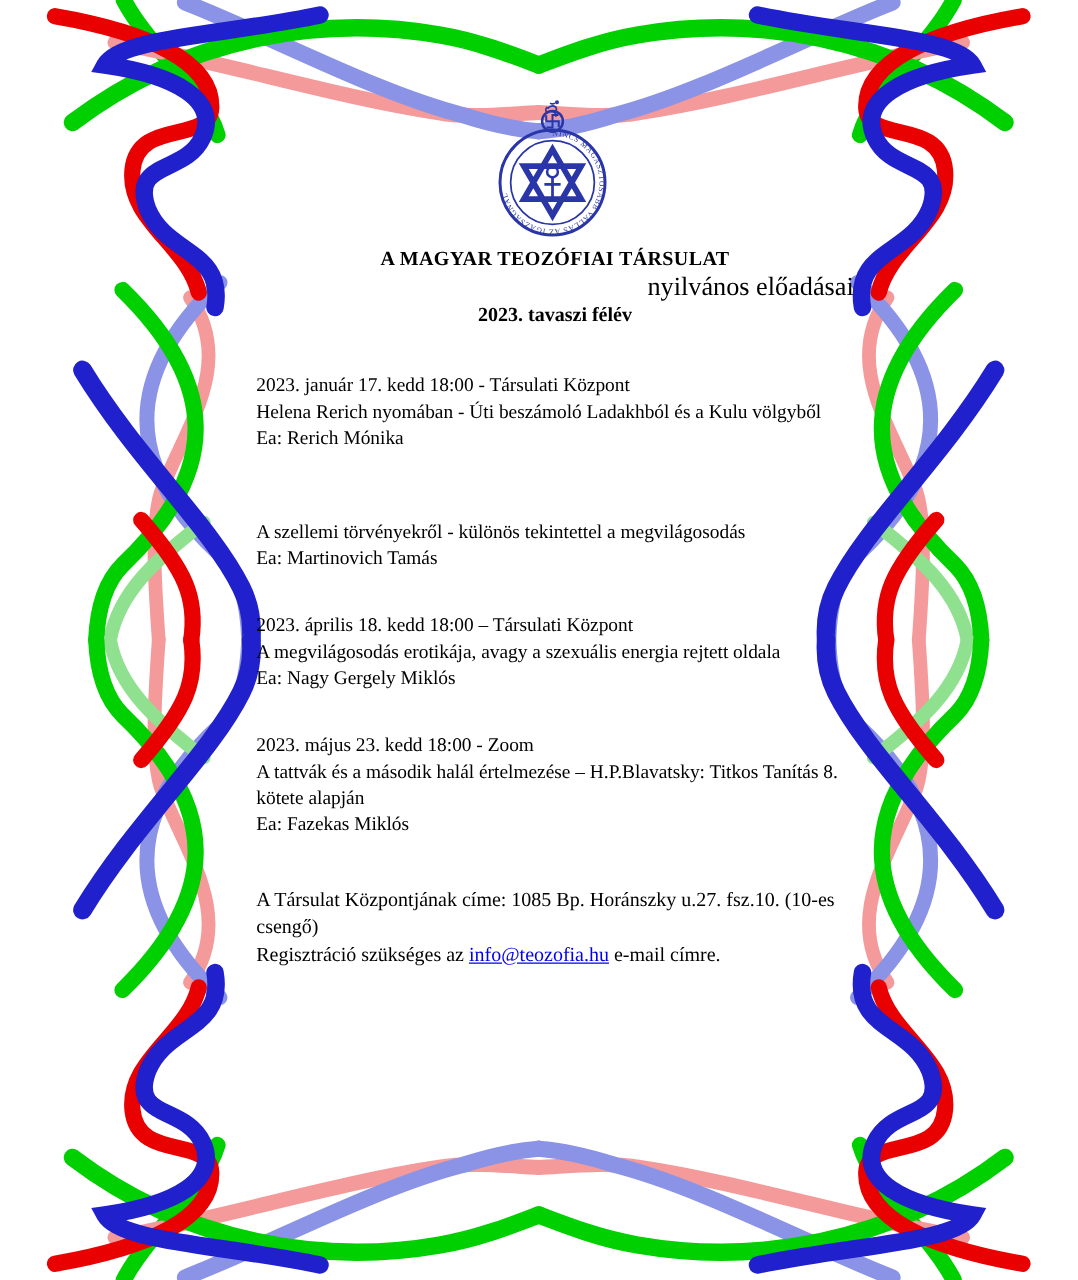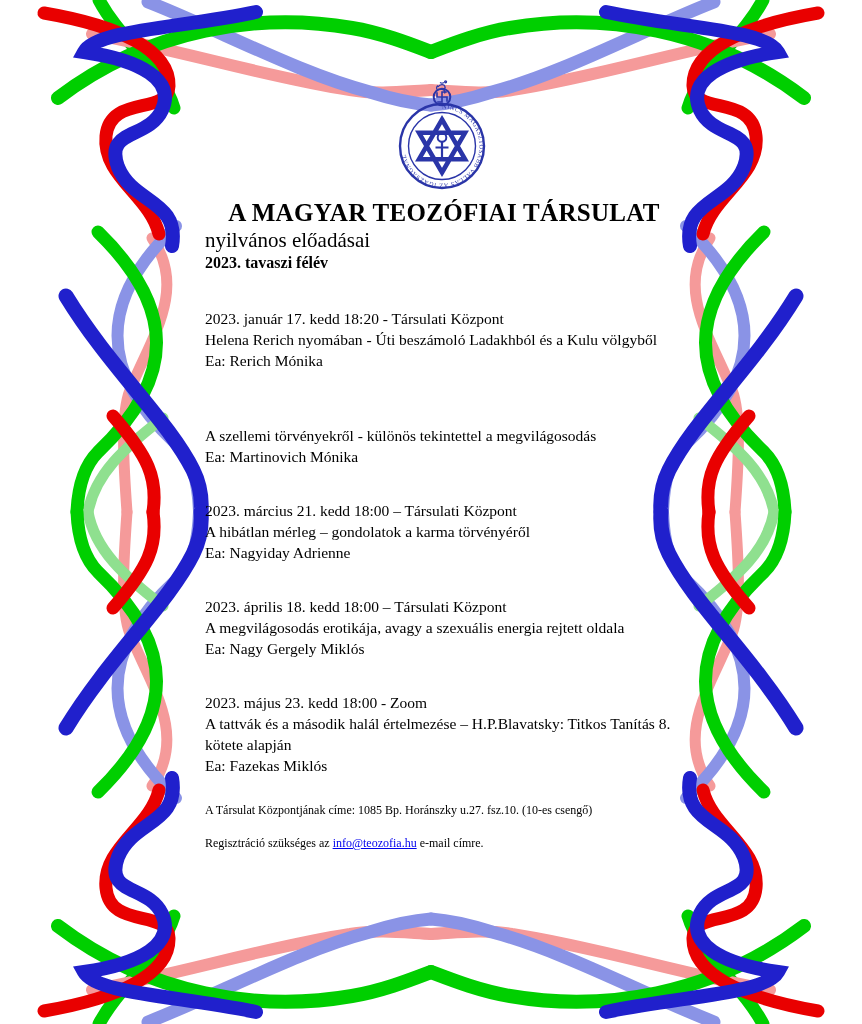--- a/index.html
+++ b/index.html
@@ -13,35 +13,35 @@
     position:absolute;left:0;top:0;width:862px;height:1024px;
     pointer-events:none;
   }
   .logo{
     position:absolute;left:382px;top:80px;width:120px;height:126px;
   }
   .content{
     position:absolute;left:205px;top:199px;width:478px;
   }
   .title{
-    font-size:25px;font-weight:bold;line-height:1.15;margin:0;
+    font-size:16px;font-weight:bold;line-height:1.15;margin:0;
     text-align:center;letter-spacing:.3px;
   }
   .subtitle{
-    font-size:21px;line-height:1.15;text-align:left;
+    font-size:21px;line-height:1.15;text-align:right;
   }
   .season{
-    font-size:16px;font-weight:bold;line-height:1.2;margin-top:1px;
+    font-size:16px;font-weight:bold;line-height:1.2;text-align:center;margin-top:1px;
   }
   .events{margin-top:36px;}
   .event{margin:0 0 33px 0;font-size:15.5px;line-height:21px;}
-  .event:last-child{margin-bottom:24px;}
+  .event:last-child{margin-bottom:40px;}
   .event-title{font-weight:normal;}
-  .footer{font-size:12px;line-height:21px;}
-  .registration{margin-top:12px;}
+  .footer{font-size:16px;line-height:21px;}
+  .registration{margin-top:2px;}
   .email-link{color:#0000ee;text-decoration:underline;}
 </style>
 </head>
 <body>
 
 <svg class="ribbon-border" viewBox="0 0 862 1024" xmlns="http://www.w3.org/2000/svg">
   <defs>
     <g id="q" fill="none" stroke-linecap="round">
       <path stroke-width="13" d="M 99,0 C 120,40 162,68 174,108" stroke="#00cf00"></path>
       <path stroke-width="12" d="M 92,34 C 180,50 270,78 350,90 C 378,95 408,91 431,90" stroke="#f59a9a"></path>
@@ -81,33 +81,28 @@
   </g>
 </svg>
 
 <div class="content">
   <h1 class="title">A MAGYAR TEOZÓFIAI TÁRSULAT</h1>
   <div class="subtitle">nyilvános előadásai</div>
   <div class="season">2023. tavaszi félév</div>
 
   <div class="events">
     <div class="event">
-      <span class="event-date">2023. január 17. kedd 18:20 - Társulati Központ</span><br>
+      <span class="event-date">2023. január 17. kedd 18:00 - Társulati Központ</span><br>
       <span class="event-title">Helena Rerich nyomában - Úti beszámoló Ladakhból és a Kulu völgyből</span><br>
       <span class="event-speaker">Ea: Rerich Mónika</span>
     </div>
     <div class="event">
       <br>
       <span class="event-title">A szellemi törvényekről - különös tekintettel a megvilágosodás</span><br>
-      <span class="event-speaker">Ea: Martinovich Mónika</span>
-    </div>
-    <div class="event">
-      <span class="event-date">2023. március 21. kedd 18:00 – Társulati Központ</span><br>
-      <span class="event-title">A hibátlan mérleg – gondolatok a karma törvényéről</span><br>
-      <span class="event-speaker">Ea: Nagyiday Adrienne</span>
+      <span class="event-speaker">Ea: Martinovich Tamás</span>
     </div>
     <div class="event">
       <span class="event-date">2023. április 18. kedd 18:00 – Társulati Központ</span><br>
       <span class="event-title">A megvilágosodás erotikája, avagy a szexuális energia rejtett oldala</span><br>
       <span class="event-speaker">Ea: Nagy Gergely Miklós</span>
     </div>
     <div class="event">
       <span class="event-date">2023. május 23. kedd 18:00 - Zoom</span><br>
       <span class="event-title">A tattvák és a második halál értelmezése – H.P.Blavatsky: Titkos Tanítás 8. kötete alapján</span><br>
       <span class="event-speaker">Ea: Fazekas Miklós</span>

